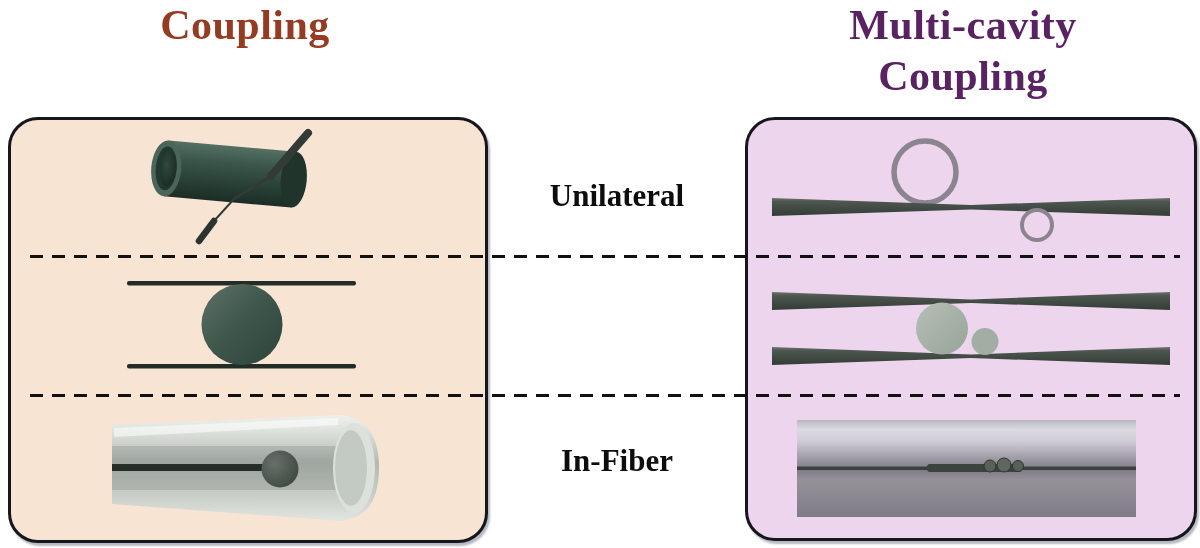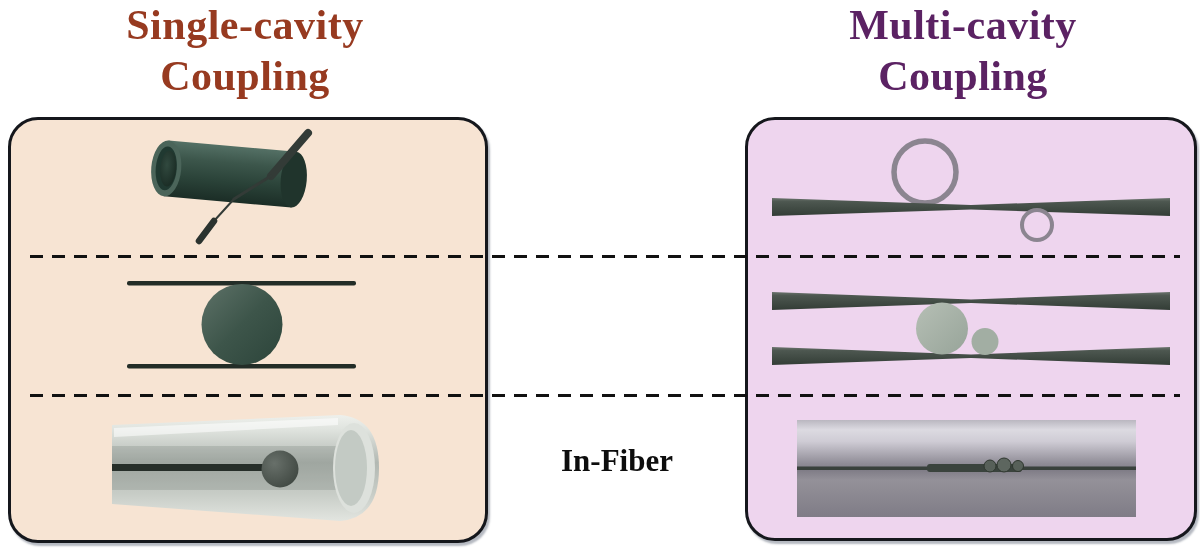--- a/index.html
+++ b/index.html
@@ -22,34 +22,34 @@
   #d1{left:8px;top:117px;} #d2{left:8px;top:256px;} #d3{left:8px;top:394px;}
   #d4{left:745px;top:117px;} #d5{left:745px;top:256px;} #d6{left:745px;top:394px;}
   .ring{fill:none;stroke:var(--ring-gray);}
 </style>
 </head>
 <body>
 
 <div id="figure">
 
   <div class="title left">
-    <div>Single-cavity</div>
     <div>Coupling</div>
   </div>
   <div class="title right">
     <div>Multi-cavity</div>
     <div>Coupling</div>
   </div>
 
   <div class="panel left"></div>
   <div class="panel right"></div>
 
   <div class="divider" id="divider-1"></div>
   <div class="divider" id="divider-2"></div>
 
+  <div class="row-label" id="label-unilateral">Unilateral</div>
   <div class="row-label" id="label-infiber">In-Fiber</div>
 
   <svg id="d1" class="diagram" width="480" height="139" viewBox="0 0 480 139">
     <defs>
       <linearGradient id="cylBody" x1="0" y1="0" x2="0" y2="1">
         <stop offset="0" stop-color="#547065"></stop>
           <stop offset="0.3" stop-color="#3c564b"></stop>
         <stop offset="0.65" stop-color="#2a4238"></stop>
           <stop offset="1" stop-color="#1b2d26"></stop>
       </linearGradient>

